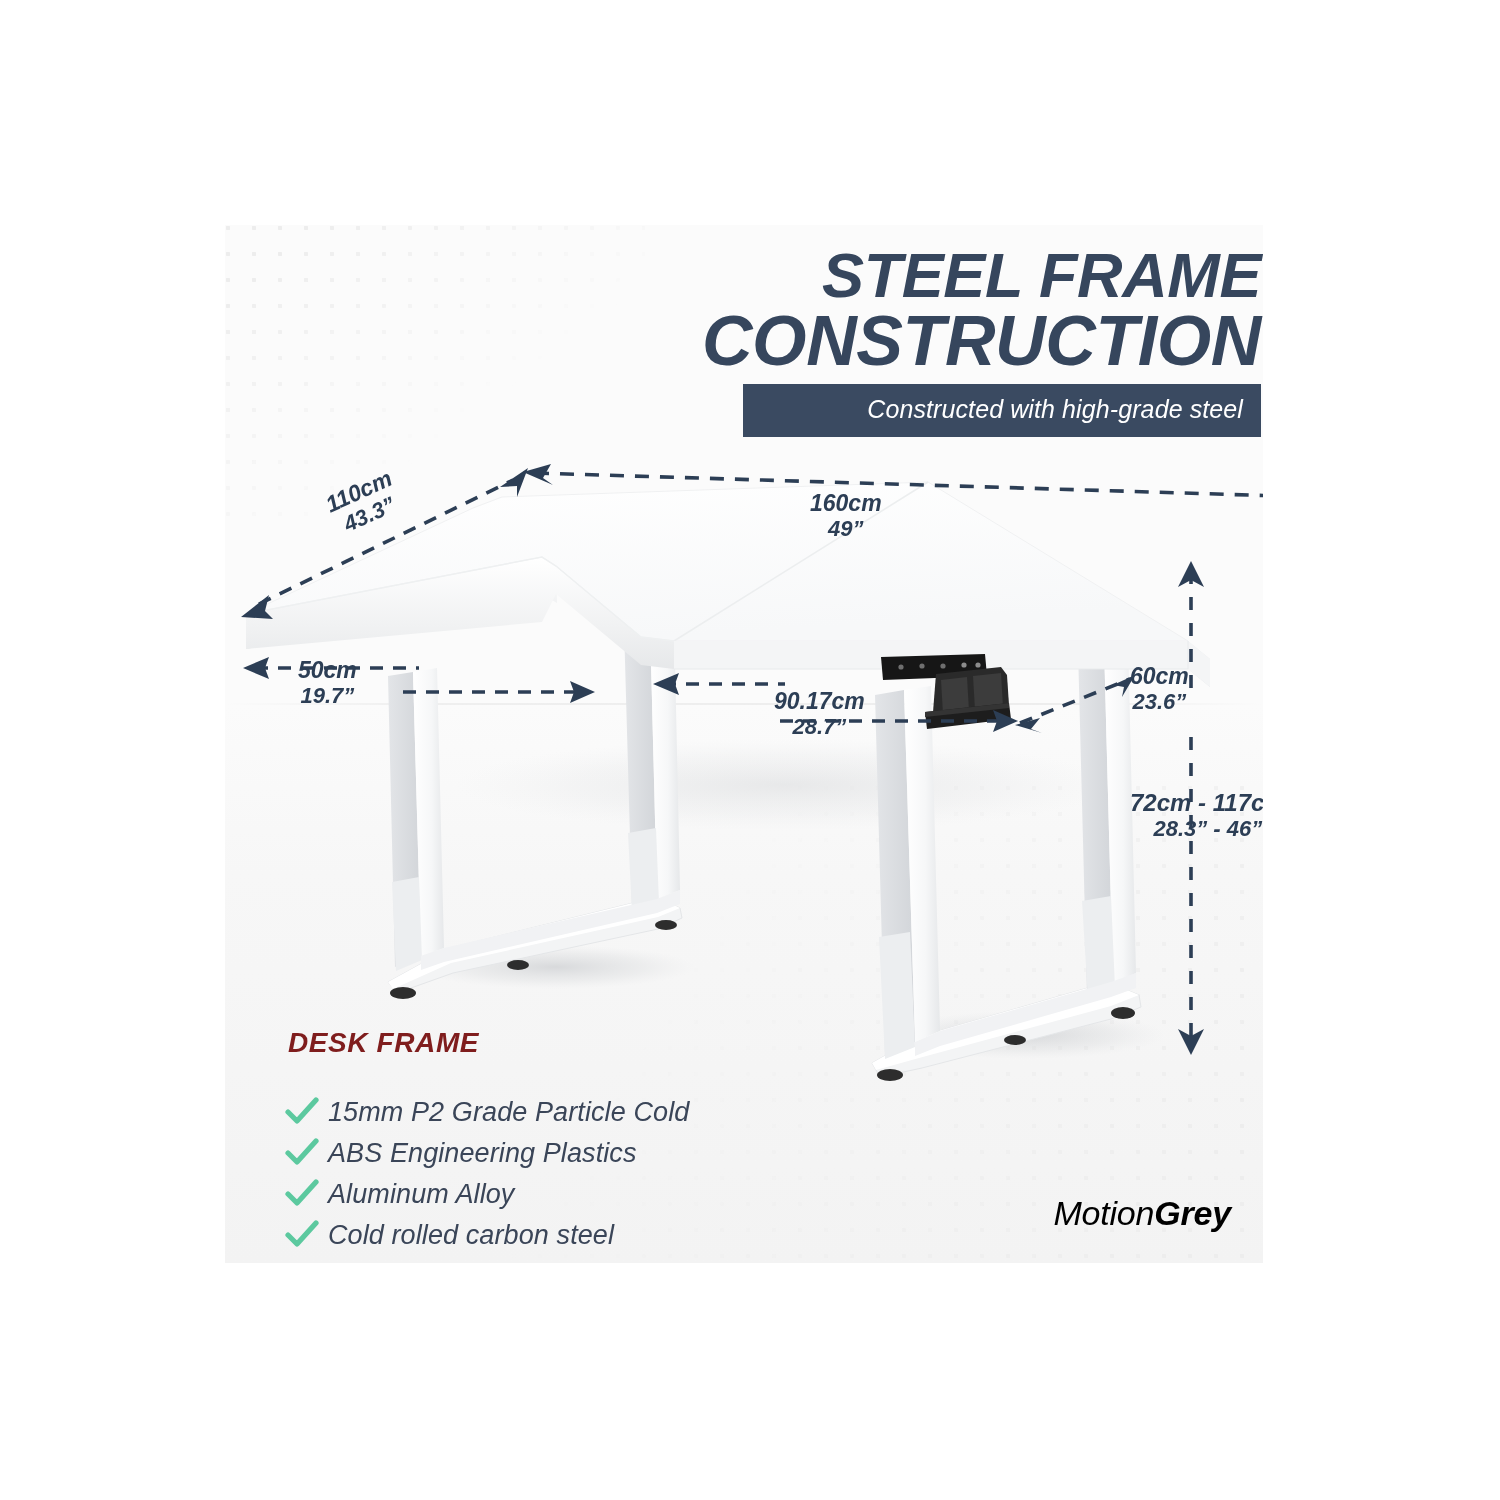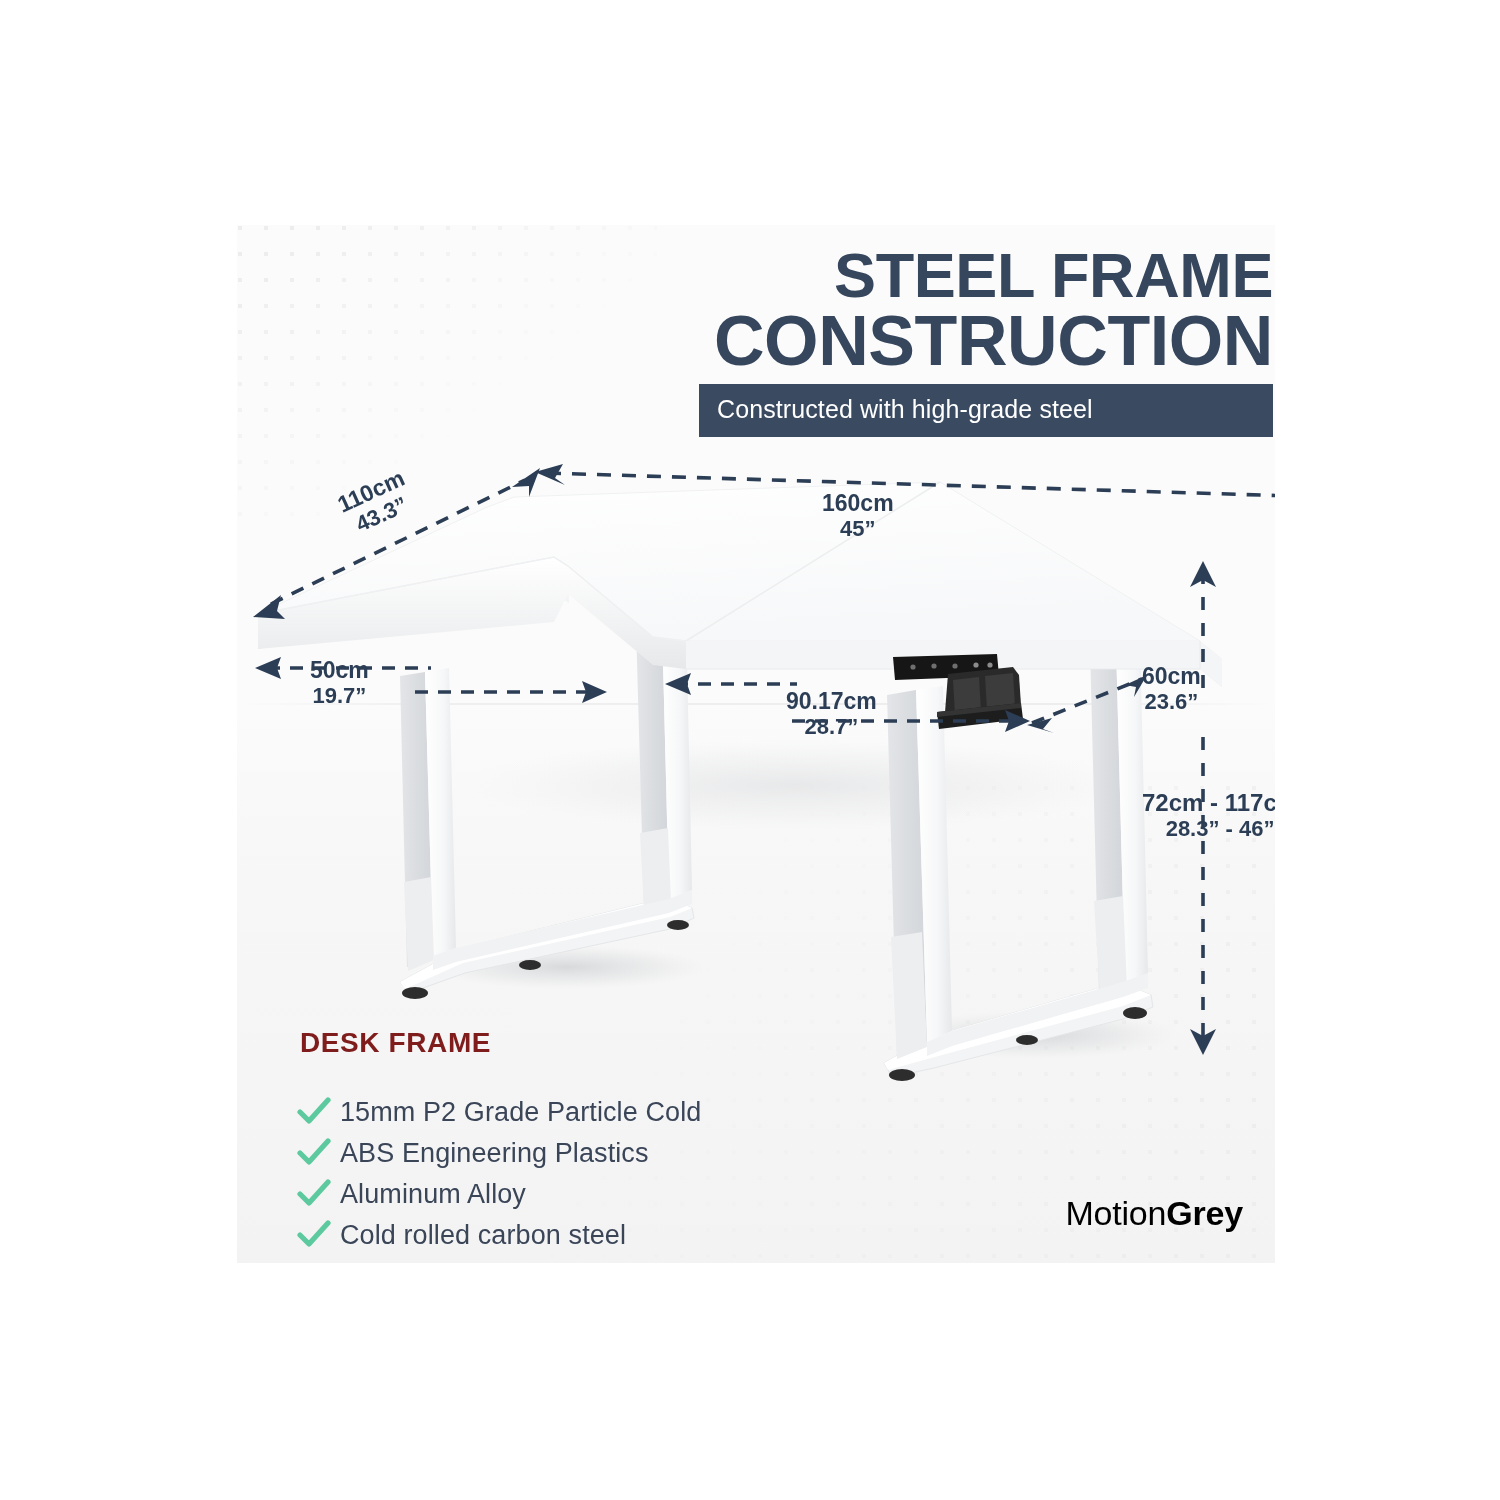--- a/index.html
+++ b/index.html
@@ -5,24 +5,25 @@
   * { margin:0; padding:0; box-sizing:border-box; }
   html, body {
     width:1500px; height:1500px;
     background:#ffffff;
     font-family:"Liberation Sans", sans-serif;
     overflow:hidden;
   }
 
   #stage {
     position:absolute;
-    left:237px; top:225px;
+    left:225px; top:225px;
     width:1038px; height:1038px;
     background:#fbfbfb;
     overflow:hidden;
+    font-style:italic;
   }
 
   
   .dots {
     position:absolute;
     background-image:
       radial-gradient(circle at 3px 3px, #ededed 2.1px, transparent 2.3px);
     background-size:26px 26px;
     pointer-events:none;
   }
@@ -52,21 +53,21 @@
   .h-line {
     font-size:63px; font-weight:700; color:#36465d;
     letter-spacing:-0.4px; line-height:0.98; white-space:nowrap;
   }
   #h-line2 { font-size:70px; }
   #subbar {
     margin-top:9px; margin-left:auto;
     background:#3a4a61; color:#ffffff;
     font-size:25px; letter-spacing:0.1px;
     padding:11px 18px 13px 18px;
-    width:574px; text-align:left; white-space:nowrap;
+    width:518px; text-align:right; white-space:nowrap;
   }
 
   
   #desk { position:absolute; left:0; top:0; width:1038px; height:1038px; }
 
   
   .dim-label {
     position:absolute; color:#2c3e55;
     font-size:23px; font-weight:700; line-height:1.14;
     white-space:nowrap; text-align:center;
@@ -270,21 +271,21 @@
     </g>
   </svg>
 
   <div class="dim-label" id="lbl-110">
     <span>110cm</span>
     <span class="sub">43.3”</span>
   </div>
 
   <div class="dim-label" id="lbl-160">
     <span>160cm</span>
-    <span class="sub">45”</span>
+    <span class="sub">49”</span>
   </div>
 
   <div class="dim-label" id="lbl-50">
     <span>50cm</span>
     <span class="sub">19.7”</span>
   </div>
 
   <div class="dim-label" id="lbl-9017">
     <span>90.17cm</span>
     <span class="sub">28.7”</span>

